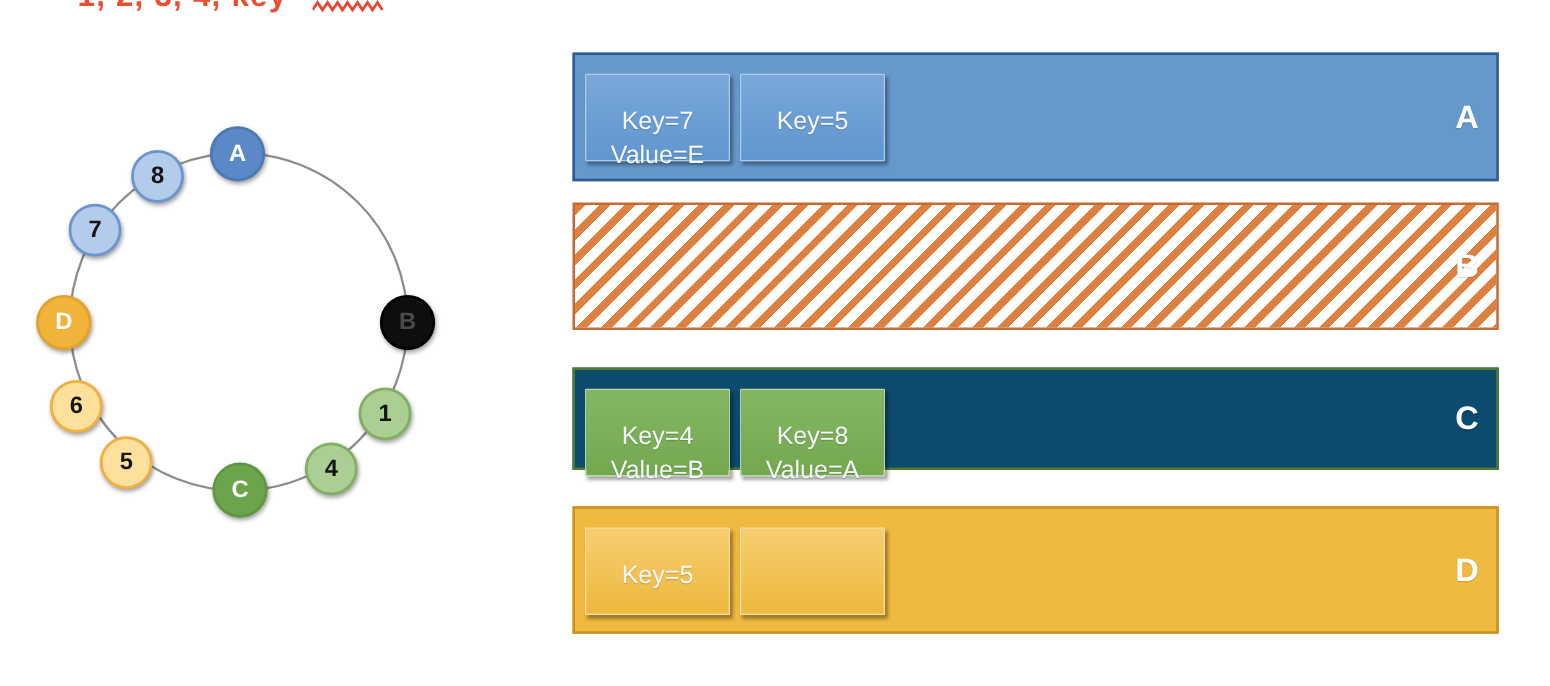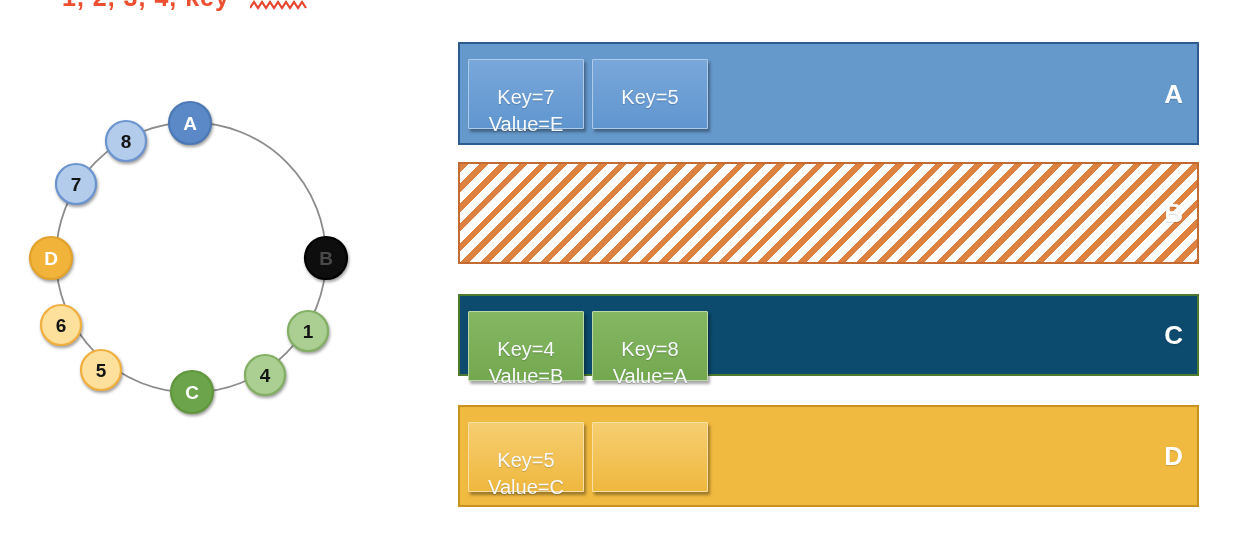--- a/index.html
+++ b/index.html
@@ -96,21 +96,20 @@
             <div>Key=8</div>
             <div>Value=A</div>
           </div>
         </div>
         <div class="bar-label">C</div>
       </div>
       <div class="bar" style="top: 405px; height: 102px; border-color: rgb(200, 147, 29); background: rgb(240, 185, 63);">
         <div class="boxes">
           <div class="kv" style="background: linear-gradient(rgb(246, 206, 113), rgb(239, 184, 62)); border-color: rgb(248, 224, 166);">
             <div>Key=5</div>
-            <div>Value=C</div>
           </div>
           <div class="kv" style="background: linear-gradient(rgb(246, 206, 113), rgb(239, 184, 62)); border-color: rgb(248, 224, 166);">
           </div>
         </div>
         <div class="bar-label">D</div>
       </div>
     </div>
 
 </div>
 

